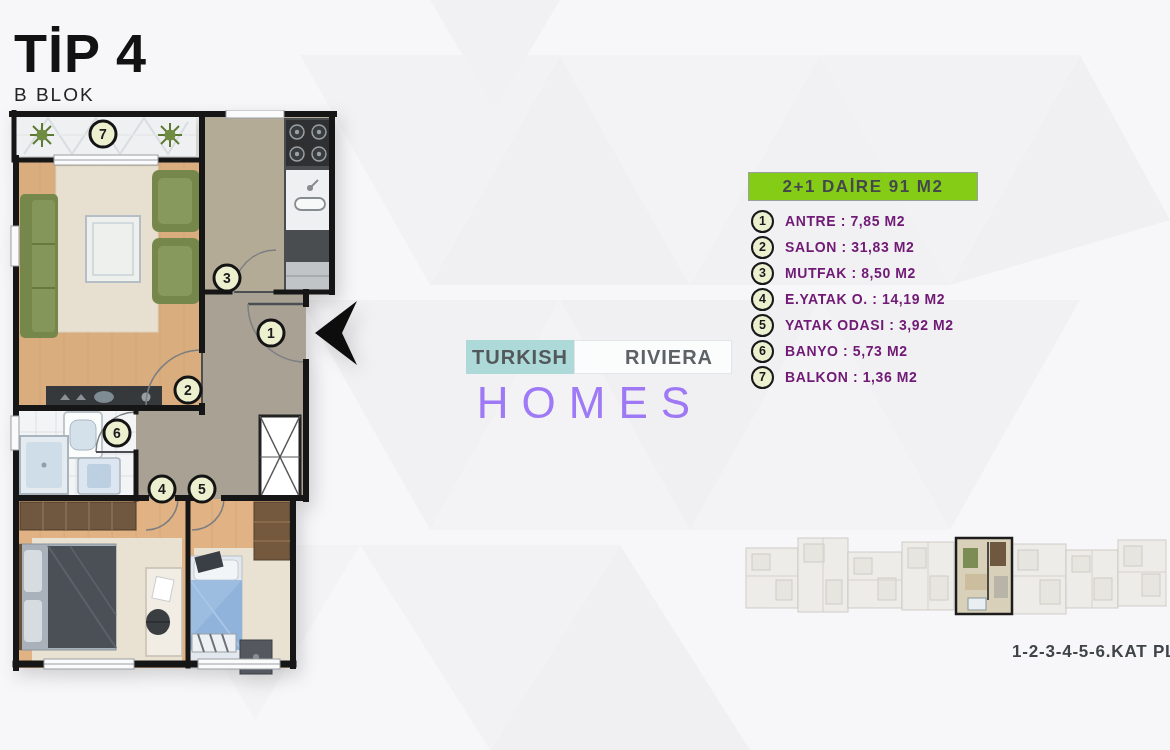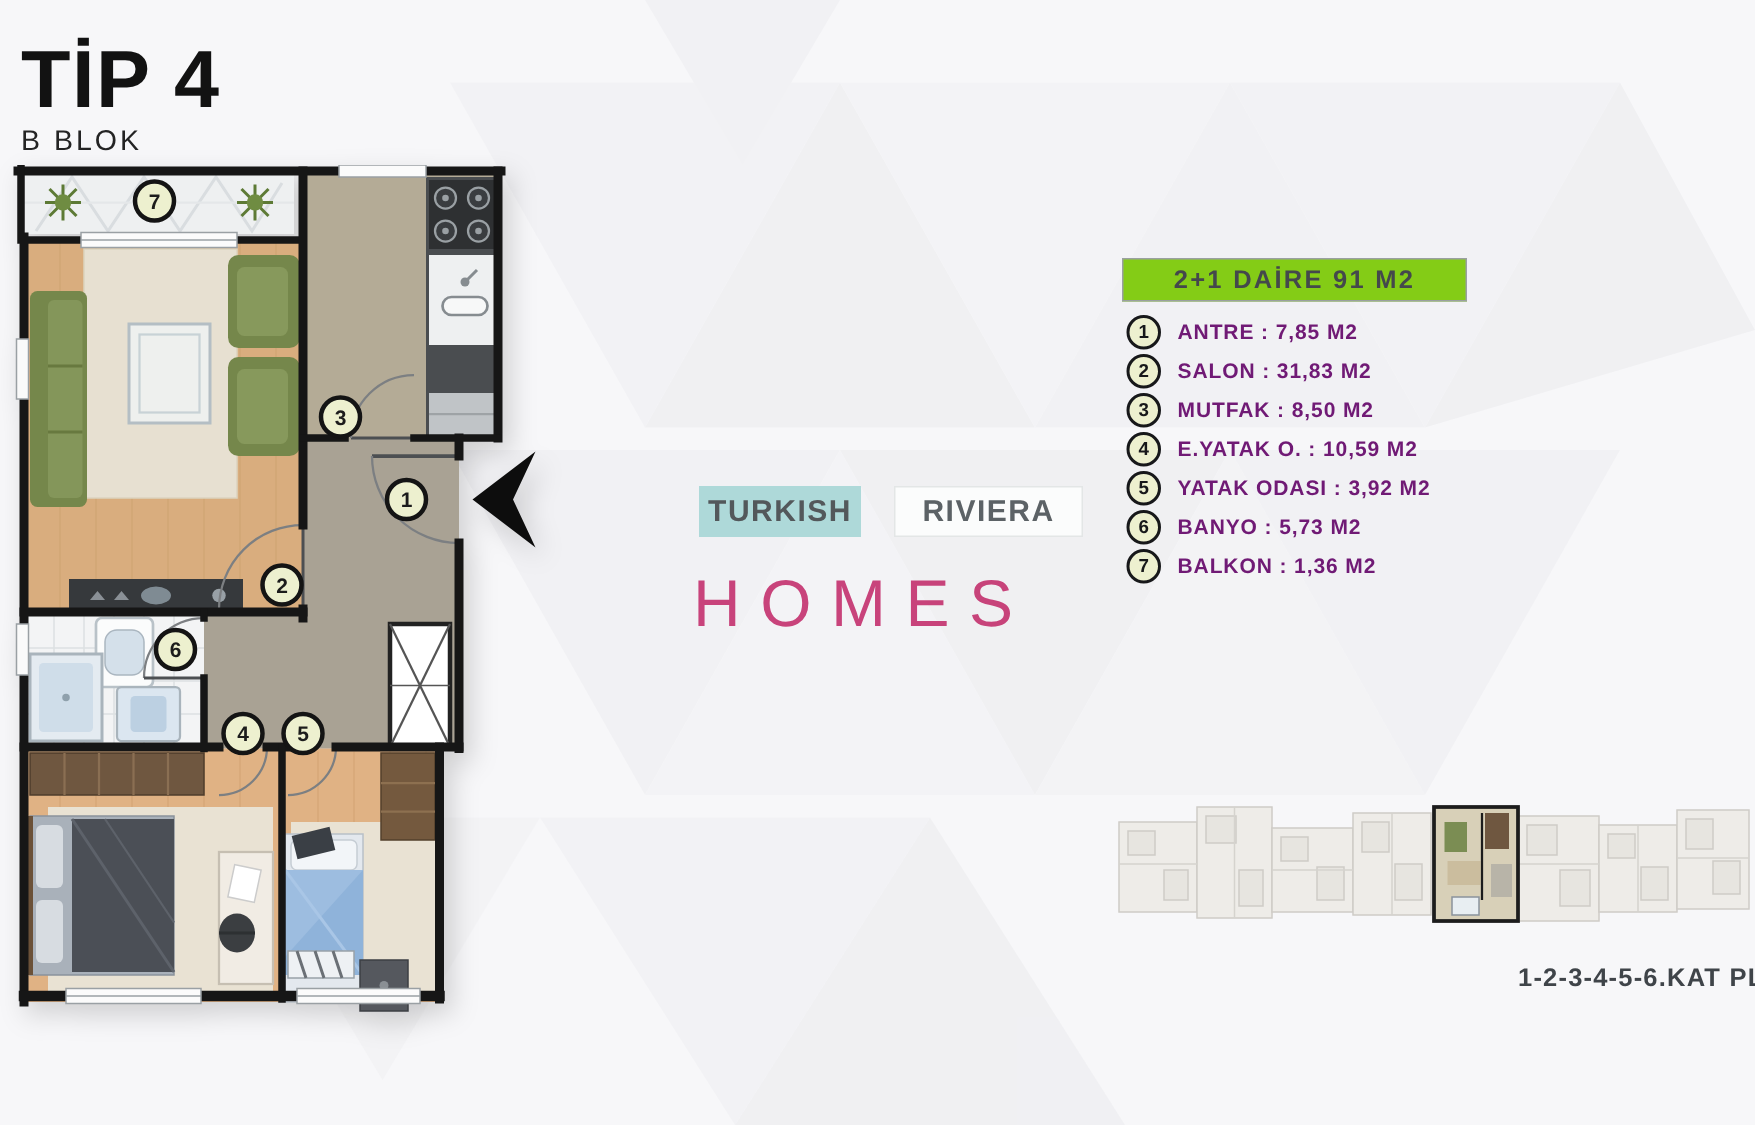--- a/index.html
+++ b/index.html
@@ -26,33 +26,33 @@
   }
   .legend-row{display:flex;align-items:center;height:26px;margin-top:0;}
   .legend-rows{margin-top:7px;}
   .legend-num{
     width:19px;height:19px;min-width:19px;border:2.5px solid #17181a;border-radius:50%;
     background:#edf0cf;display:flex;align-items:center;justify-content:center;
     font-size:12.5px;font-weight:700;color:#17181a;margin-right:11px;margin-left:3px;
   }
   .legend-label{font-size:14px;font-weight:700;color:#701a75;letter-spacing:0.6px;white-space:nowrap;}
   
-  .wm{left:466px;top:324px;z-index:3;display:flex;gap:22px;}
+  .wm{left:466px;top:340px;z-index:3;display:flex;}
   .wm-left{
     width:108px;height:34px;background:#aed9d9;display:flex;align-items:center;justify-content:center;
     font-size:20px;font-weight:700;color:#53585b;letter-spacing:1px;
   }
   .wm-right{
     width:124px;height:32px;background:rgba(252,253,253,0.92);border:1px solid #e3e6e6;
     display:flex;align-items:center;justify-content:center;
-    font-size:20px;font-weight:700;color:#5c6266;letter-spacing:1px;
+    font-size:20px;font-weight:700;color:#5c6266;letter-spacing:1px;padding-left:32px;
   }
   .wm-homes{
-    left:462px;top:378px;width:256px;z-index:3;
-    font-size:44px;font-weight:400;color:#be185d;letter-spacing:13px;opacity:.8;
+    left:462px;top:378px;width:256px;text-align:center;z-index:3;
+    font-size:44px;font-weight:400;color:#8b5cf6;letter-spacing:13px;opacity:.8;
   }
   
   #keyplan{left:742px;top:530px;z-index:2;}
   .kp-caption{
     left:1012px;top:642px;z-index:5;white-space:nowrap;
     font-size:17px;font-weight:700;color:#3f4449;letter-spacing:0.8px;
   }
   text{font-family:"Liberation Sans", sans-serif;}
 </style>
 </head>
@@ -382,21 +382,21 @@
     <div class="legend-row">
       <span class="legend-num">2</span>
       <span class="legend-label">SALON : 31,83 M2</span>
     </div>
     <div class="legend-row">
       <span class="legend-num">3</span>
       <span class="legend-label">MUTFAK : 8,50 M2</span>
     </div>
     <div class="legend-row">
       <span class="legend-num">4</span>
-      <span class="legend-label">E.YATAK O. : 10,59 M2</span>
+      <span class="legend-label">E.YATAK O. : 14,19 M2</span>
     </div>
     <div class="legend-row">
       <span class="legend-num">5</span>
       <span class="legend-label">YATAK ODASI : 3,92 M2</span>
     </div>
     <div class="legend-row">
       <span class="legend-num">6</span>
       <span class="legend-label">BANYO : 5,73 M2</span>
     </div>
     <div class="legend-row">

